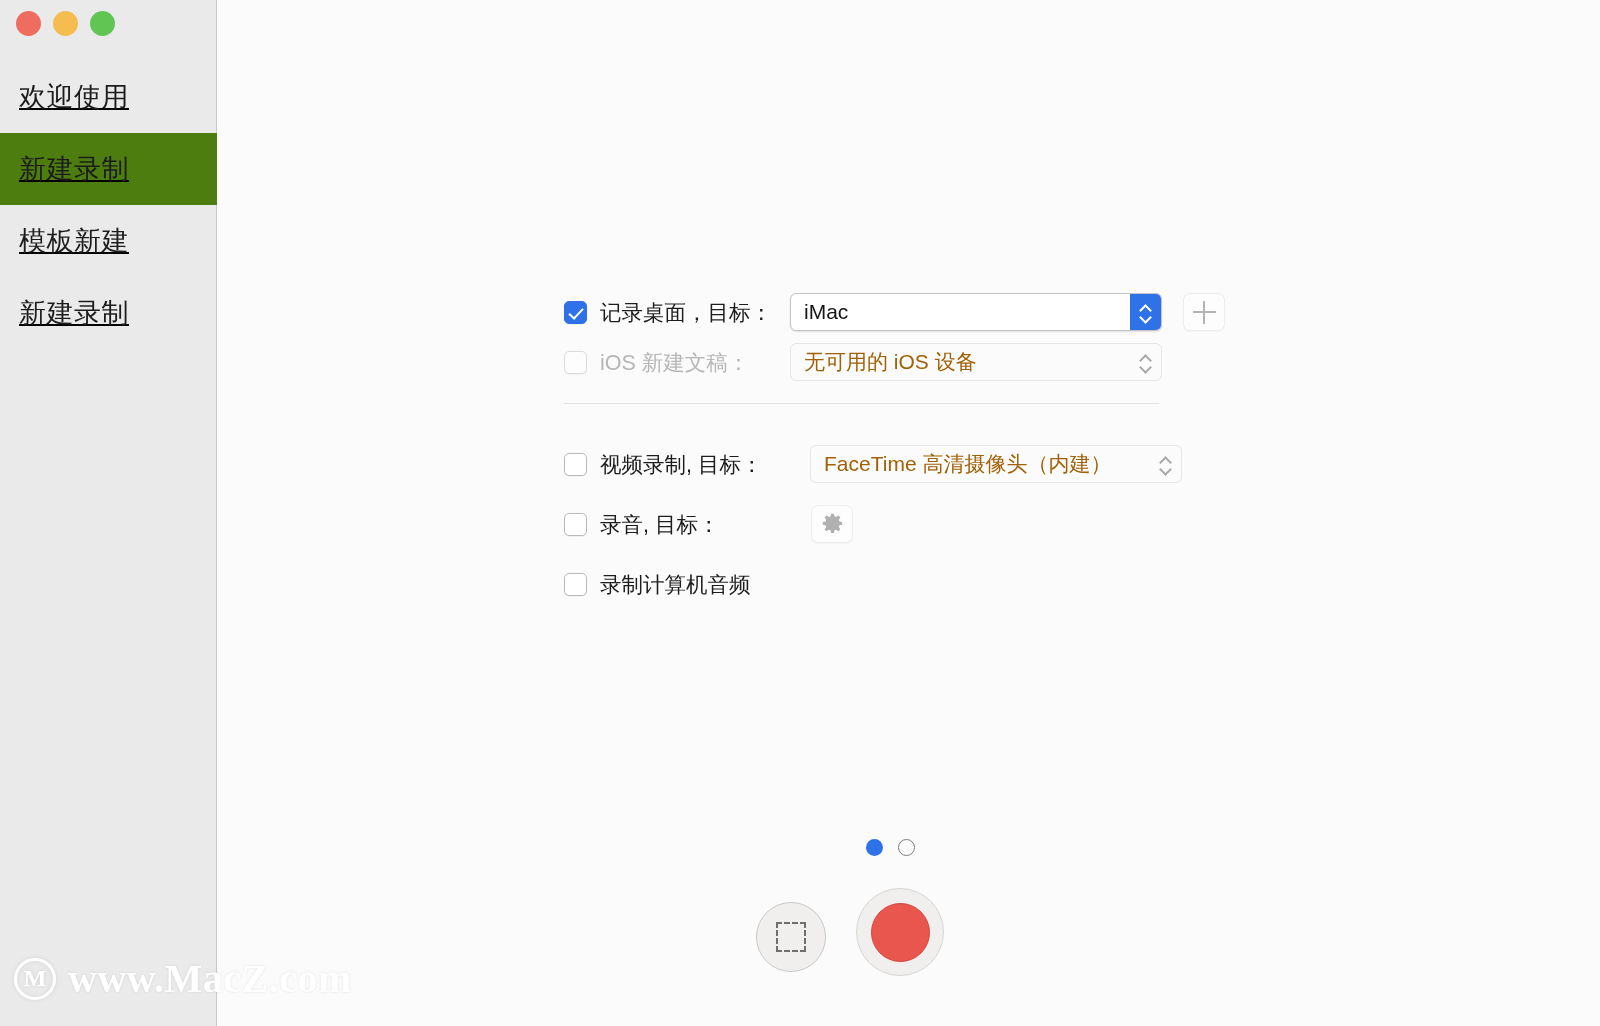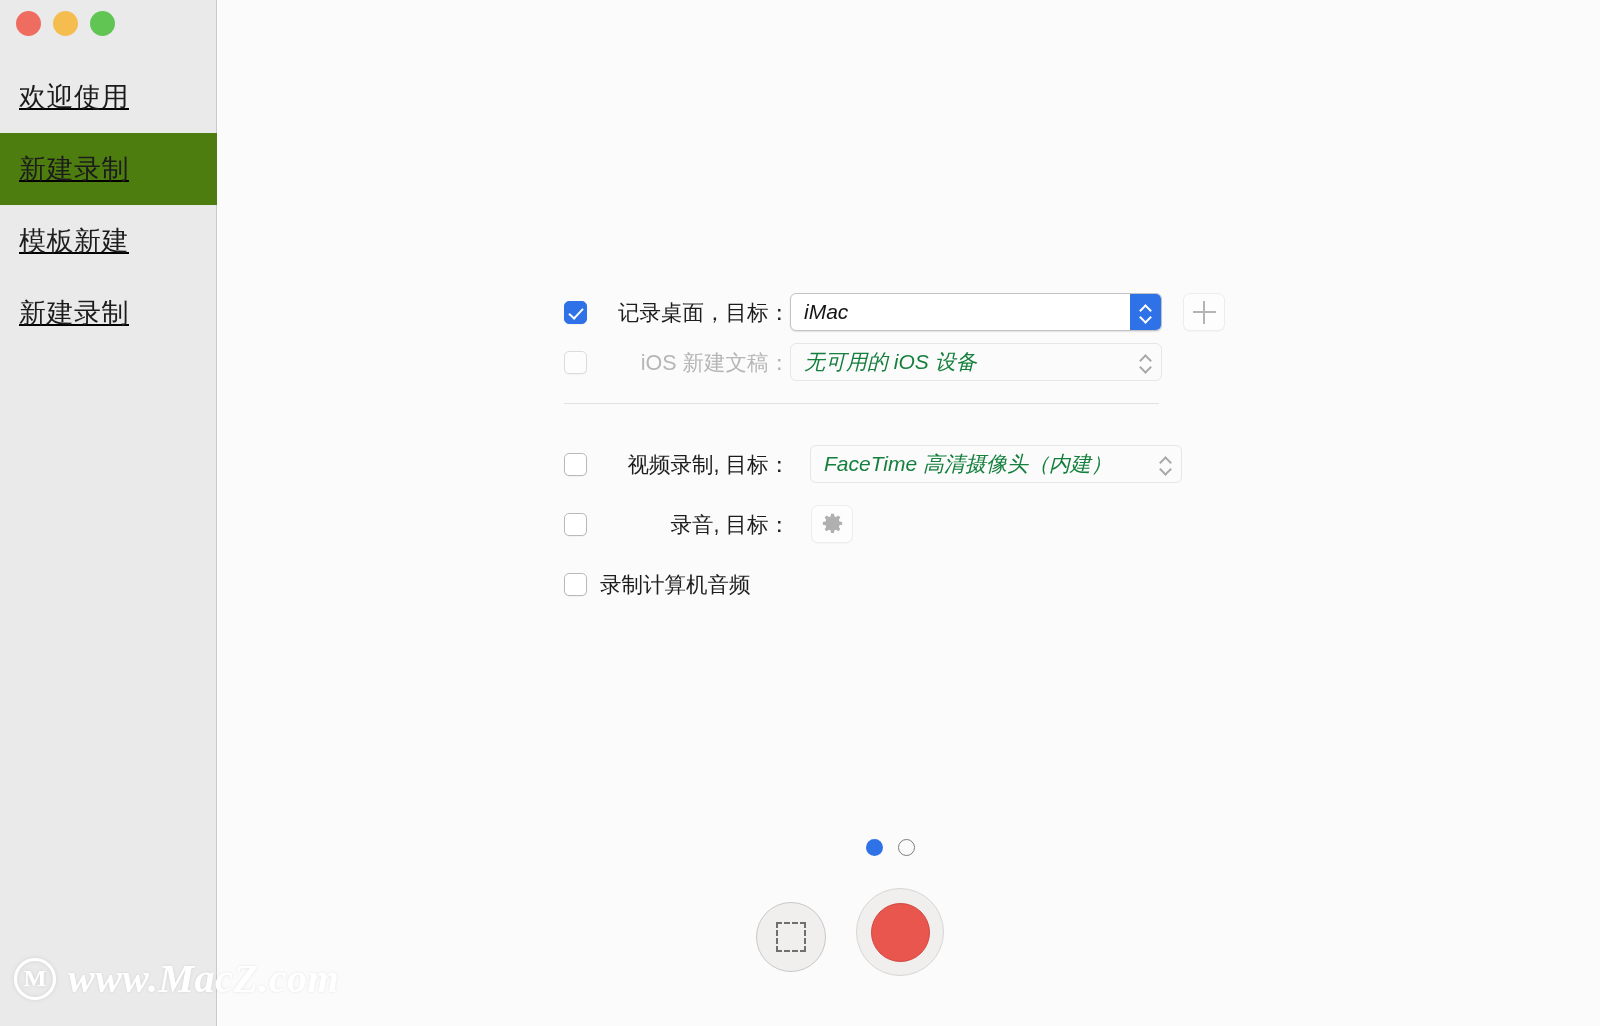--- a/index.html
+++ b/index.html
@@ -91,21 +91,20 @@
     height: 48px;
     margin-bottom: 2px;
   }
   .form-row.gap-top { margin-top: 36px; gap: 20px; }
 
   .label-cell {
     display: flex;
     align-items: center;
     width: 226px;
     flex: 0 0 226px;
-    justify-content: space-between;
   }
 
   
   .checkbox {
     width: 23px; height: 23px;
     border-radius: 5px;
     border: 1px solid #b9b9b9;
     background: #ffffff;
     flex: 0 0 23px;
     position: relative;
@@ -161,23 +160,22 @@
   }
   .select-value {
     font-size: 21px;
     padding-left: 13px;
     color: #151515;
     white-space: nowrap;
     overflow: hidden;
     text-overflow: ellipsis;
     padding-right: 42px;
     user-select: none;
-    font-style: italic;
-  }
-  .select.disabled .select-value { color: #15803d; }
+  }
+  .select.disabled .select-value { color: #a16207; }
 
   .stepper {
     position: absolute;
     right: 0; top: 0;
     width: 31px; height: 100%;
     border-radius: 0 5px 5px 0;
     display: flex;
     flex-direction: column;
     align-items: center;
     justify-content: center;
@@ -310,21 +308,20 @@
     font-weight: bold;
     filter: drop-shadow(0 0 2px rgba(0,0,0,0.10));
   }
   #watermark-text {
     font-family: "Liberation Serif", "DejaVu Serif", serif;
     font-size: 40px;
     font-weight: bold;
     color: #ffffff;
     letter-spacing: 0.5px;
     text-shadow: 0 0 3px rgba(0,0,0,0.10);
-    font-style: italic;
   }
 </style>
 </head>
 <body>
 
 <div id="app">
 
   <div id="sidebar">
 
     <div id="traffic-lights">

